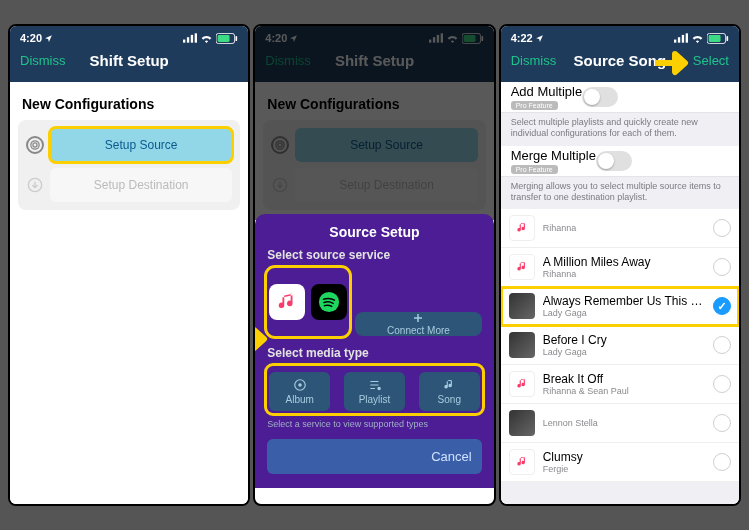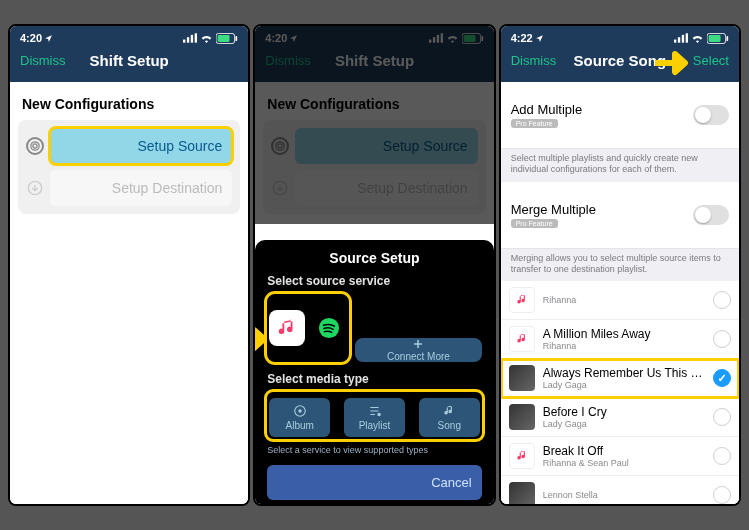--- a/index.html
+++ b/index.html
@@ -98,24 +98,24 @@
     display: flex; align-items: center; justify-content: center;
     color: #888;
   }
   .conn-arrow {
     width: 18px; height: 18px;
     display: flex; align-items: center; justify-content: center;
     color: #aaa;
   }
   .step-btn {
     flex: 1;
-    text-align: right;
+    text-align: center;
     padding: 10px;
     border-radius: 6px;
-    font-size: 14px;
+    font-size: 12px;
   }
   .step-btn.active {
     background: #92d7e8;
     color: #0b5a8d;
   }
   .step-btn.inactive {
     background: #f7f7f7;
     color: #bbb;
   }
   .highlight {
@@ -126,24 +126,24 @@
 
   
   .phone.dimmed .blue-header,
   .phone.dimmed .s1-body-shadow { filter: brightness(0.35); }
   .s1-body-shadow {
     background: #fff;
     padding: 10px 8px;
   }
   .sheet {
     position: absolute;
-    left: 0; right: 0; bottom: 0;
-    background: #000000;
+    left: 0; right: 0; bottom: 16px;
+    background: #4c1d95;
     border-radius: 10px 10px 0 0;
-    padding: 10px 12px 4px;
+    padding: 10px 12px 14px;
     color: #fff;
   }
   .sheet h3 {
     text-align: center;
     font-size: 14px;
     font-weight: 600;
     margin-bottom: 8px;
   }
   .sheet-sub {
     font-size: 12px;
@@ -235,24 +235,24 @@
 
   
   .s3-body {
     background: #efeff4;
     flex: 1;
     overflow: hidden;
     font-size: 11px;
   }
   .feature-row {
     background: #fff;
-    padding: 20px 10px;
-    display: flex;
-    align-items: center;
-    justify-content: space-between;
+    padding: 2px 10px;
+    display: flex;
+    align-items: center;
+    justify-content: flex-start;
     border-bottom: 1px solid #e4e4e8;
   }
   .feature-row .feat-left { display:flex; flex-direction:column; }
   .feature-row .feat-title { font-size: 13px; color:#000; }
   .pro-badge {
     display: inline-block;
     background: #bbb;
     color: #fff;
     font-size: 7px;
     padding: 1px 5px;

